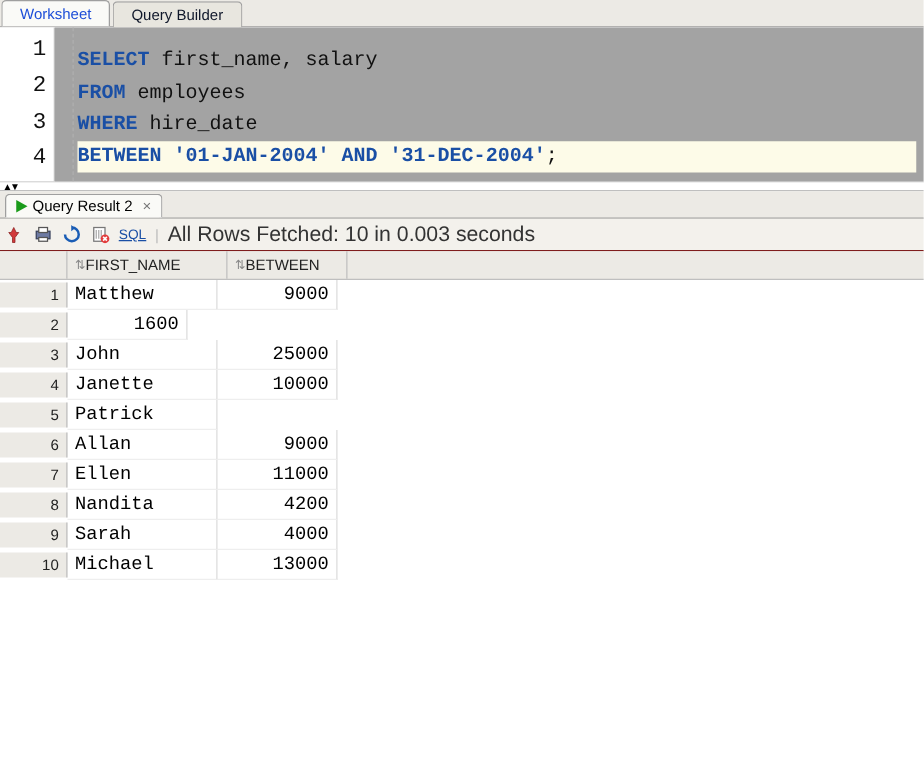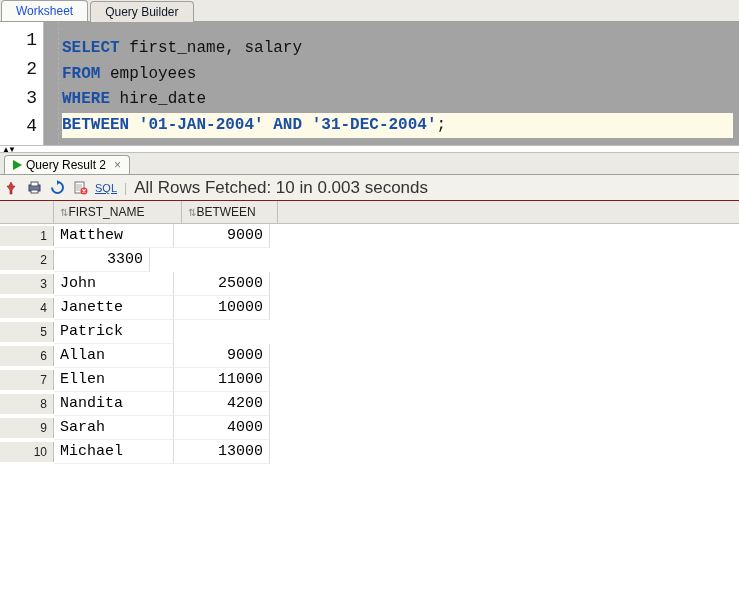--- a/index.html
+++ b/index.html
@@ -262,21 +262,21 @@
     </div>
   </div>
   <div class="grid-body" id="grid-body">
       <div class="grid-row">
         <div class="rownum-cell">1</div>
         <div class="data-cell col-fn">Matthew</div>
         <div class="data-cell col-sal">9000</div>
       </div>
       <div class="grid-row">
         <div class="rownum-cell">2</div>
-        <div class="data-cell col-sal">3300</div>
+        <div class="data-cell col-sal">1600</div>
       </div>
       <div class="grid-row">
         <div class="rownum-cell">3</div>
         <div class="data-cell col-fn">John</div>
         <div class="data-cell col-sal">25000</div>
       </div>
       <div class="grid-row">
         <div class="rownum-cell">4</div>
         <div class="data-cell col-fn">Janette</div>
         <div class="data-cell col-sal">10000</div>

